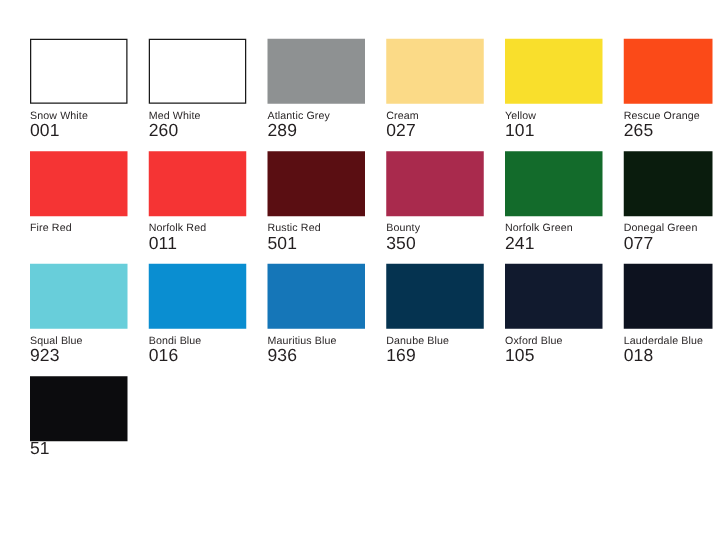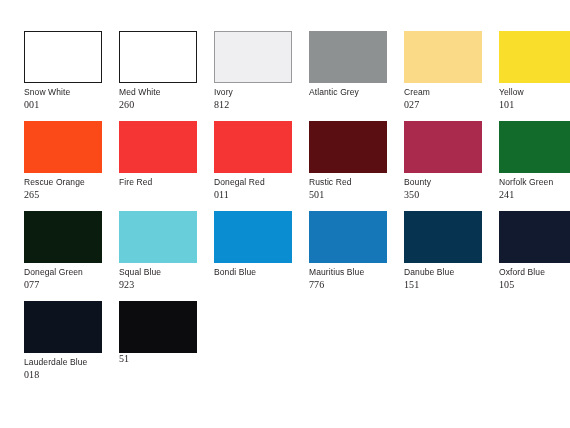--- a/index.html
+++ b/index.html
@@ -38,49 +38,44 @@
   }
   .swatch-label {
     margin-top: 4px;
     font-size: 8.5px;
     line-height: 11.5px;
     color: #231f20;
     letter-spacing: 0.1px;
     white-space: nowrap;
   }
   .swatch-code {
-    font-size: 10px;
+    font-size: 14px;
     line-height: 11.5px;
     color: #231f20;
     letter-spacing: 0.1px;
-    font-family: Liberation Serif, serif;
   }
 </style>
 </head>
 <body>
 
 <div id="swatch-grid">
     <div class="swatch-cell">
       <div class="swatch-chip" style="background: rgb(255, 255, 255); border: 1px solid rgb(26, 26, 26);"></div>
       <div class="swatch-label">Snow White</div>
       <div class="swatch-code">001</div>
     </div>
     <div class="swatch-cell">
       <div class="swatch-chip" style="background: rgb(255, 255, 255); border: 1px solid rgb(26, 26, 26);"></div>
       <div class="swatch-label">Med White</div>
       <div class="swatch-code">260</div>
     </div>
     <div class="swatch-cell">
-      <div class="swatch-chip" style="background: rgb(239, 239, 241); border: 1px solid rgb(154, 154, 156);"></div>
-      <div class="swatch-label">Ivory</div>
-      <div class="swatch-code">812</div>
-    </div>
-    <div class="swatch-cell">
       <div class="swatch-chip" style="background: rgb(142, 145, 146);"></div>
       <div class="swatch-label">Atlantic Grey</div>
+      <div class="swatch-code">289</div>
     </div>
     <div class="swatch-cell">
       <div class="swatch-chip" style="background: rgb(251, 218, 135);"></div>
       <div class="swatch-label">Cream</div>
       <div class="swatch-code">027</div>
     </div>
     <div class="swatch-cell">
       <div class="swatch-chip" style="background: rgb(249, 223, 44);"></div>
       <div class="swatch-label">Yellow</div>
       <div class="swatch-code">101</div>
@@ -89,21 +84,21 @@
       <div class="swatch-chip" style="background: rgb(251, 74, 24);"></div>
       <div class="swatch-label">Rescue Orange</div>
       <div class="swatch-code">265</div>
     </div>
     <div class="swatch-cell">
       <div class="swatch-chip" style="background: rgb(245, 52, 52);"></div>
       <div class="swatch-label">Fire Red</div>
     </div>
     <div class="swatch-cell">
       <div class="swatch-chip" style="background: rgb(245, 52, 52);"></div>
-      <div class="swatch-label">Donegal Red</div>
+      <div class="swatch-label">Norfolk Red</div>
       <div class="swatch-code">011</div>
     </div>
     <div class="swatch-cell">
       <div class="swatch-chip" style="background: rgb(90, 14, 18);"></div>
       <div class="swatch-label">Rustic Red</div>
       <div class="swatch-code">501</div>
     </div>
     <div class="swatch-cell">
       <div class="swatch-chip" style="background: rgb(169, 42, 77);"></div>
       <div class="swatch-label">Bounty</div>
@@ -120,30 +115,31 @@
       <div class="swatch-code">077</div>
     </div>
     <div class="swatch-cell">
       <div class="swatch-chip" style="background: rgb(104, 206, 218);"></div>
       <div class="swatch-label">Squal Blue</div>
       <div class="swatch-code">923</div>
     </div>
     <div class="swatch-cell">
       <div class="swatch-chip" style="background: rgb(10, 142, 209);"></div>
       <div class="swatch-label">Bondi Blue</div>
+      <div class="swatch-code">016</div>
     </div>
     <div class="swatch-cell">
       <div class="swatch-chip" style="background: rgb(21, 118, 184);"></div>
       <div class="swatch-label">Mauritius Blue</div>
-      <div class="swatch-code">776</div>
+      <div class="swatch-code">936</div>
     </div>
     <div class="swatch-cell">
       <div class="swatch-chip" style="background: rgb(5, 51, 80);"></div>
       <div class="swatch-label">Danube Blue</div>
-      <div class="swatch-code">151</div>
+      <div class="swatch-code">169</div>
     </div>
     <div class="swatch-cell">
       <div class="swatch-chip" style="background: rgb(17, 26, 46);"></div>
       <div class="swatch-label">Oxford Blue</div>
       <div class="swatch-code">105</div>
     </div>
     <div class="swatch-cell">
       <div class="swatch-chip" style="background: rgb(13, 18, 31);"></div>
       <div class="swatch-label">Lauderdale Blue</div>
       <div class="swatch-code">018</div>

